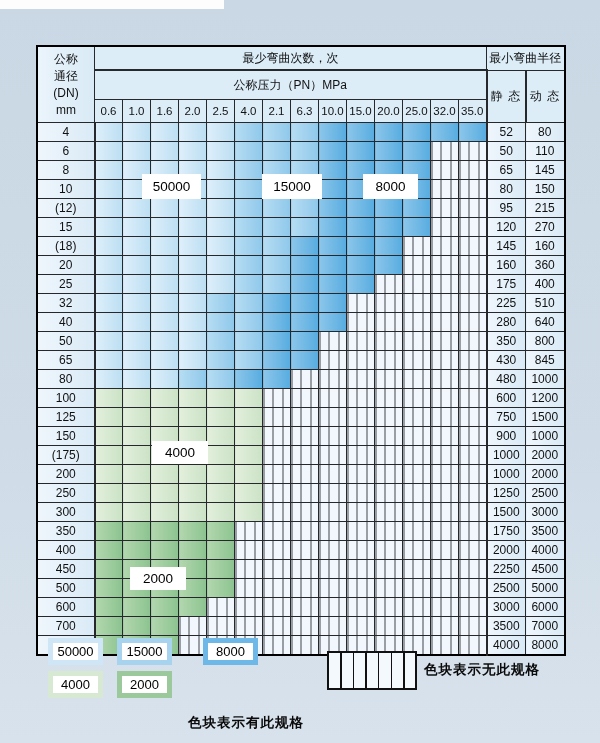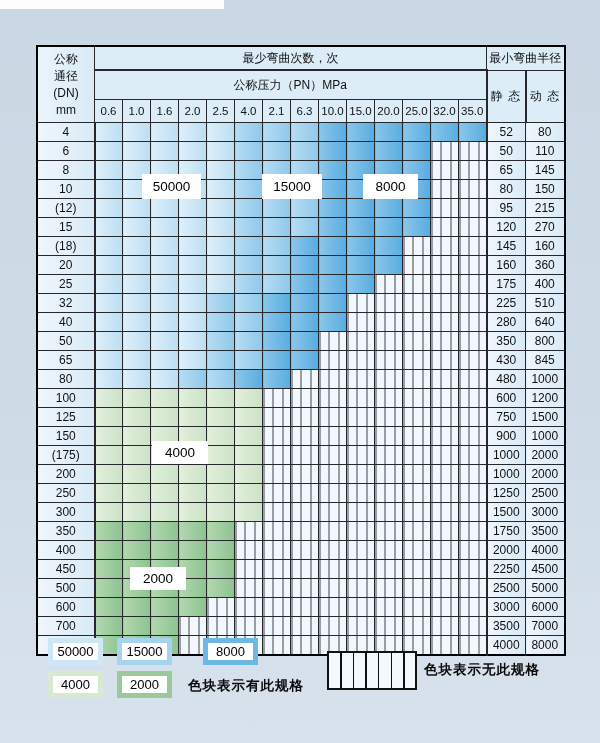--- a/index.html
+++ b/index.html
@@ -58,21 +58,21 @@
   .c15000{background:#a8d3ef;}
   .c8000 {background:#6db8e6;}
   .c4000 {background:#d7e9d2;}
   .c2000 {background:#9bc99c;}
   .chip-50000{left:48px;top:638px;}
   .chip-15000{left:117px;top:638px;}
   .chip-8000 {left:203px;top:638px;}
   .chip-4000 {left:48px;top:671px;}
   .chip-2000 {left:117px;top:671px;}
   .legend-text{position:absolute;font-size:13.5px;font-weight:bold;color:#0a0a0a;letter-spacing:1px;}
-  .lt-has{left:188px;top:677px;}
+  .lt-has{left:188px;top:714px;}
   .lt-no{left:424px;top:661px;}
   .hatch-sample{
     position:absolute;left:327px;top:651px;width:90px;height:39px;
     background-color:#f4f9fd;border:2px solid #111;box-sizing:border-box;
     background-image:repeating-linear-gradient(90deg,transparent 0px,transparent 11.2px,#111 11.2px,#111 12.6px);
   }
 </style>
 </head>
 <body>
 

